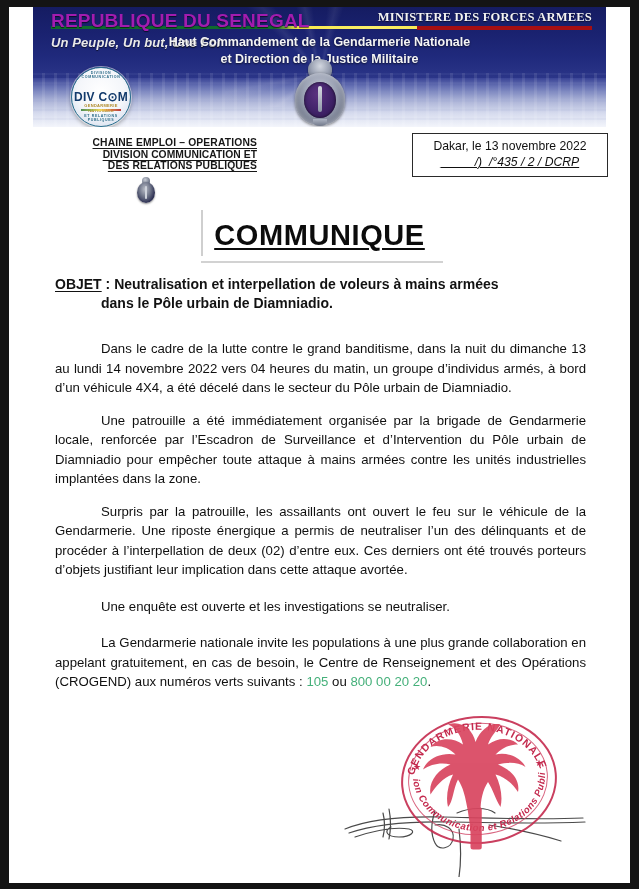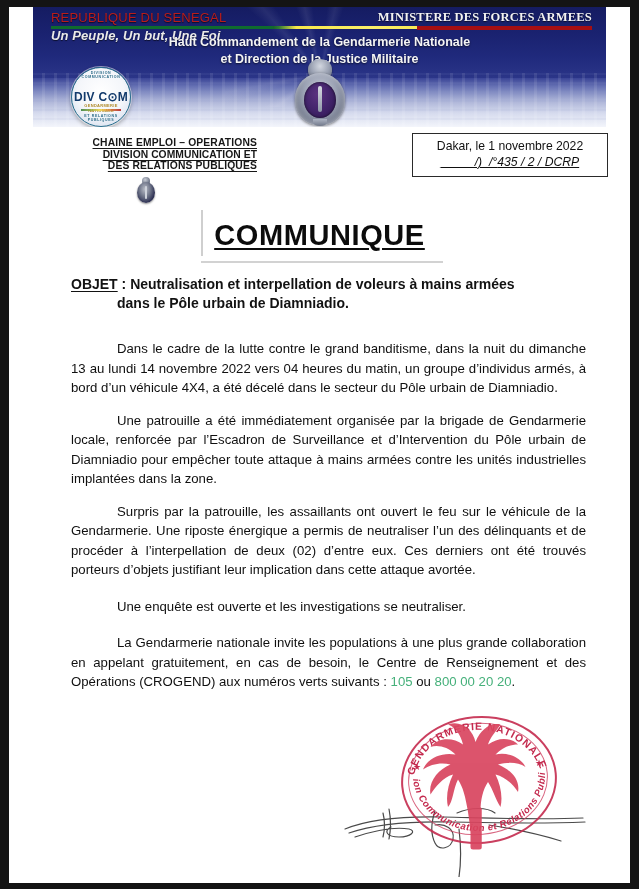--- a/index.html
+++ b/index.html
@@ -55,21 +55,21 @@
         rgba(255,255,255,.00) 26deg, rgba(255,255,255,.10) 33deg, rgba(255,255,255,.00) 40deg,
         rgba(255,255,255,.00) 52deg, rgba(255,255,255,.09) 59deg, rgba(255,255,255,.00) 66deg,
         rgba(255,255,255,.00) 112deg, rgba(255,255,255,.09) 119deg, rgba(255,255,255,.00) 126deg,
         rgba(255,255,255,.00) 140deg, rgba(255,255,255,.10) 147deg, rgba(255,255,255,.00) 154deg,
         rgba(255,255,255,.00) 166deg, rgba(255,255,255,.09) 173deg, rgba(255,255,255,.00) 180deg);
     opacity:.8;pointer-events:none;
   }
 
   .lh-left{position:absolute;left:18px;top:3px;}
   .lh-country{
-    color:#b91c1c;font-size:13px;font-weight:normal;letter-spacing:.2px;
+    color:#a21caf;font-size:19px;font-weight:bold;letter-spacing:.2px;
     text-shadow:0 1px 1px rgba(0,0,0,.6);white-space:nowrap;
   }
   .lh-motto{
     color:#eaeaea;font-size:13px;font-style:italic;font-weight:bold;
     margin-top:3px;letter-spacing:.1px;white-space:nowrap;
     text-shadow:0 1px 1px rgba(0,0,0,.6);
   }
   .lh-right{position:absolute;right:14px;top:3px;}
   .lh-ministry{
     color:#f2f2f2;font-size:12.5px;font-weight:bold;letter-spacing:.2px;
@@ -203,21 +203,21 @@
     content:"";position:absolute;left:0;top:-3px;width:1.6px;height:46px;
     background:#cfcfcf;
   }
   .communique:after{
     content:"";position:absolute;left:0;right:-5px;bottom:-4px;height:1.6px;
     background:#d2d2d2;
   }
 
   
   .body{
-    position:absolute;left:62px;right:44px;top:268px;
+    position:absolute;left:46px;right:44px;top:268px;
   }
   .objet{
     font-size:14px;font-weight:bold;color:#121212;line-height:19px;
   }
   .objet .u{text-decoration:underline;text-underline-offset:1.5px;}
   .objet .l2{display:block;padding-left:46px;}
 
   .para{
     font-size:13.2px;color:#101010;line-height:19.5px;
     text-align:justify;text-justify:inter-word;
@@ -314,21 +314,21 @@
     <div class="sline s2">DIVISION COMMUNICATION ET</div>
     <div class="sline s3">DES RELATIONS PUBLIQUES</div>
     <div class="service-emblem">
       <div class="se-t"></div>
       <div class="se-o"></div>
       <div class="se-f"></div>
     </div>
   </div>
 
   <div class="datebox">
-    <div class="dline1">Dakar, le 1 novembre  2022</div>
+    <div class="dline1">Dakar, le 13 novembre  2022</div>
     <div class="dline2"><u><span>_____/)_/°</span><span>435 / 2 / DCRP</span></u></div>
   </div>
 
   <div class="communique-wrap">
     <span class="communique">COMMUNIQUE</span>
   </div>
 
   <div class="body">
 
     <div class="objet">

